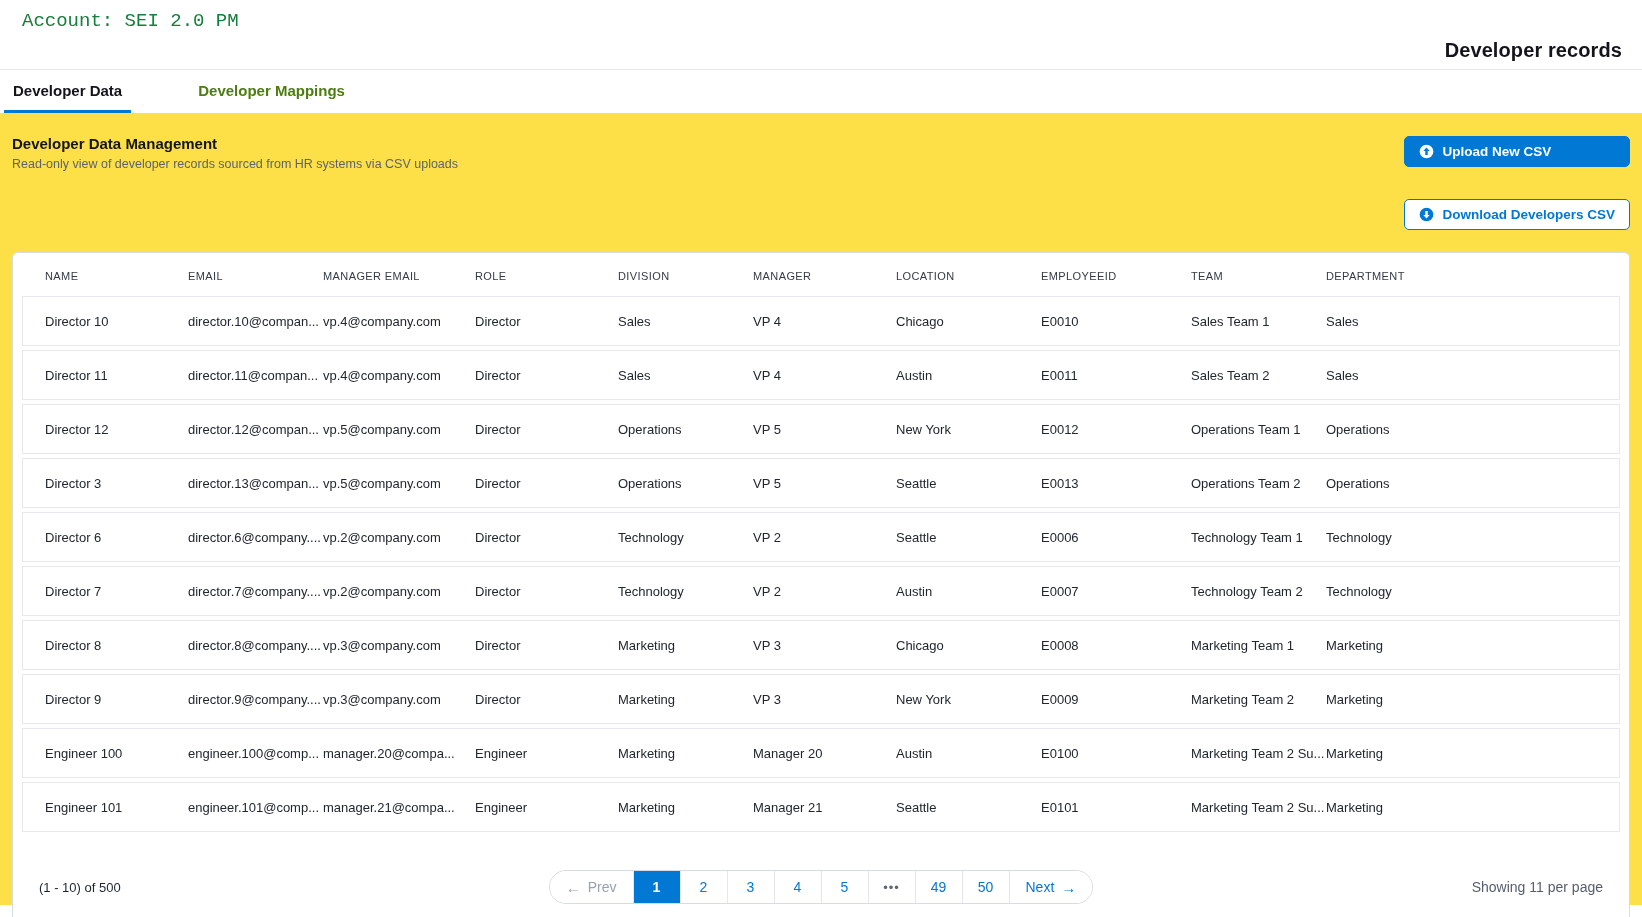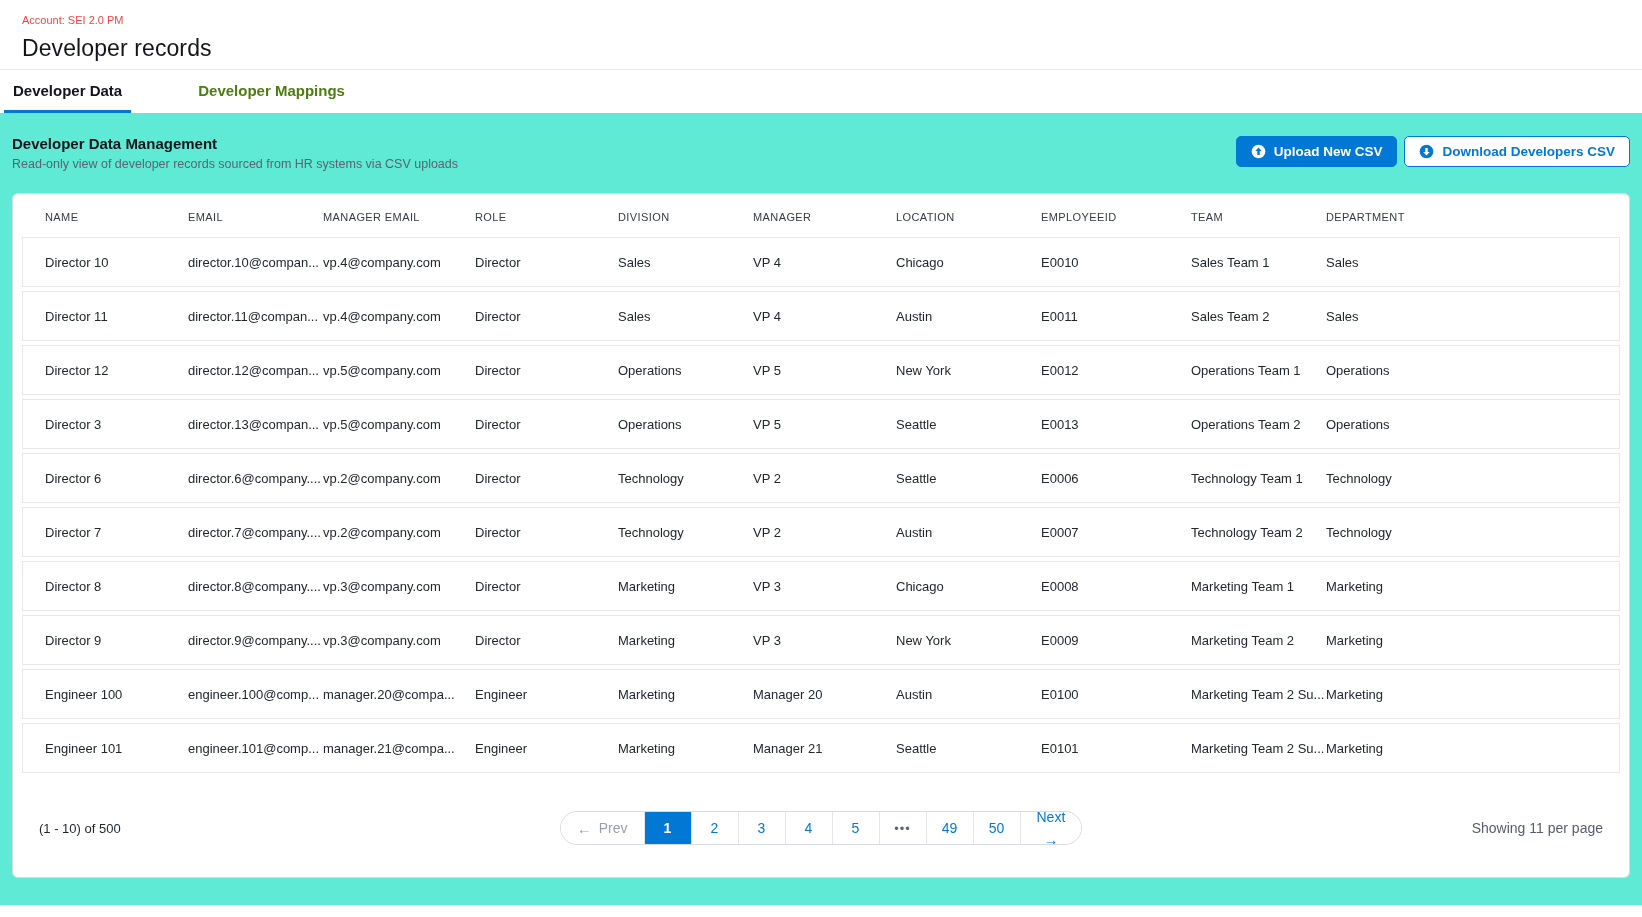--- a/index.html
+++ b/index.html
@@ -12,32 +12,34 @@
   .page { width: 1642px; height: 917px; background: #ffffff; }
 
   
   .top-header {
     background: #ffffff;
     padding: 10px 20px 8px 22px;
     border-bottom: 1px solid #e8eaee;
     height: 70px;
   }
   .account-link {
-    color: #ef4444;
-    font-size: 11px;
+    color: #15803d;
+    font-size: 19px;
     text-decoration: none;
     display: inline-block;
     cursor: pointer;
+    font-family: Liberation Mono, monospace;
   }
   .page-title {
-    font-size: 23px;
-    font-weight: 400;
+    font-size: 20px;
+    font-weight: 700;
     color: #14151c;
     margin-top: 7px;
     letter-spacing: 0.1px;
+    text-align: right;
   }
 
   
   .tab-bar {
     background: #ffffff;
     display: flex;
     align-items: stretch;
     height: 43px;
     padding-left: 4px;
     gap: 34px;
@@ -53,41 +55,41 @@
     cursor: pointer;
     border-bottom: 3px solid transparent;
   }
   .tab.active {
     color: #14151c;
     border-bottom-color: #0278d5;
   }
 
   
   .content {
-    background: #5eead4;
+    background: #fde047;
     height: 792px;
     padding: 0 12px;
   }
   .section-head {
     padding-top: 22px;
     display: flex;
     justify-content: space-between;
     align-items: flex-start;
   }
   .section-title {
     font-size: 15px;
     font-weight: 700;
     color: #14151c;
   }
   .section-subtitle {
     margin-top: 5px;
     font-size: 12.5px;
     color: #5c6370;
   }
-  .actions { display: flex; gap: 7px; padding-top: 1px; }
+  .actions { display: flex; gap: 32px; padding-top: 1px; flex-direction: column; }
   .btn {
     display: inline-flex;
     align-items: center;
     gap: 8px;
     height: 31px;
     padding: 0 14px;
     border-radius: 5px;
     font-size: 13.5px;
     font-weight: 700;
     font-family: inherit;
@@ -160,21 +162,21 @@
     gap: 7px;
     font-size: 14px;
     color: #0278d5;
     border-right: 1px solid #e4e6ec;
     cursor: pointer;
     background: #ffffff;
     white-space: nowrap;
   }
   .pcell:last-child { border-right: none; }
   .pcell.prev { color: #9aa0ac; padding: 0 16px; }
-  .pcell.next { padding: 0 16px; flex-direction: column; }
+  .pcell.next { padding: 0 16px; }
   .pcell.active { background: #0278d5; color: #ffffff; font-weight: 600; }
   .pcell.dots { color: #5f6673; cursor: default; font-size: 13px; letter-spacing: 1px; }
   .arrow-glyph { font-size: 15px; line-height: 1; }
 </style>
 </head>
 <body>
 
 <div class="page">
 
   <header class="top-header">

